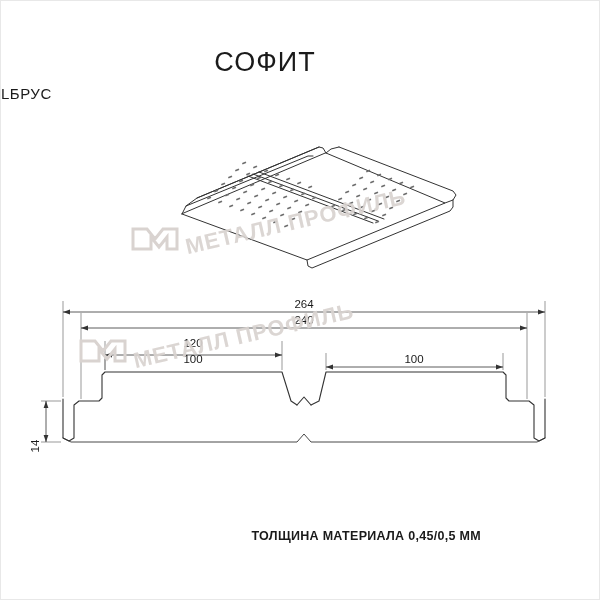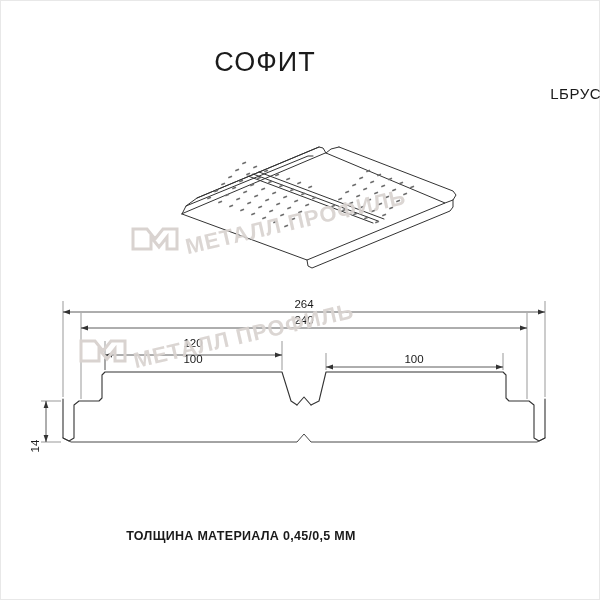--- a/index.html
+++ b/index.html
@@ -30,31 +30,31 @@
     text-align: center;
     font-size: 27px;
     letter-spacing: 1px;
     color: #1a1a1a;
   }
   .subtitle {
     position: absolute;
     top: 84px;
     left: 0;
     width: 600px;
-    text-align: right;
+    text-align: left;
     font-size: 15px;
     letter-spacing: 0.5px;
     color: #1a1a1a;
   }
   .footer-note {
     position: absolute;
     top: 528px;
     left: 0;
     width: 480px;
-    text-align: center;
+    text-align: right;
     font-size: 12.5px;
     font-weight: bold;
     letter-spacing: 0.3px;
     color: #1a1a1a;
   }
   .svg-layer {
     position: absolute;
     top: 0;
     left: 0;
   }

